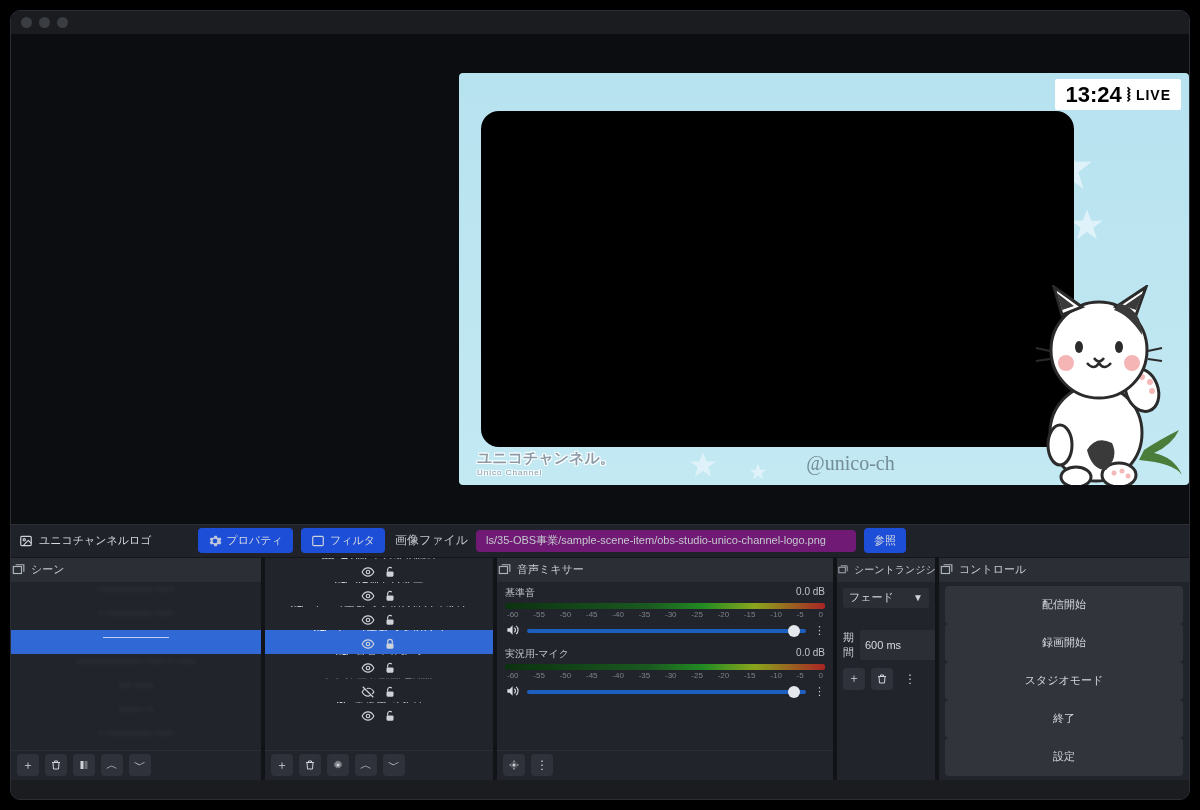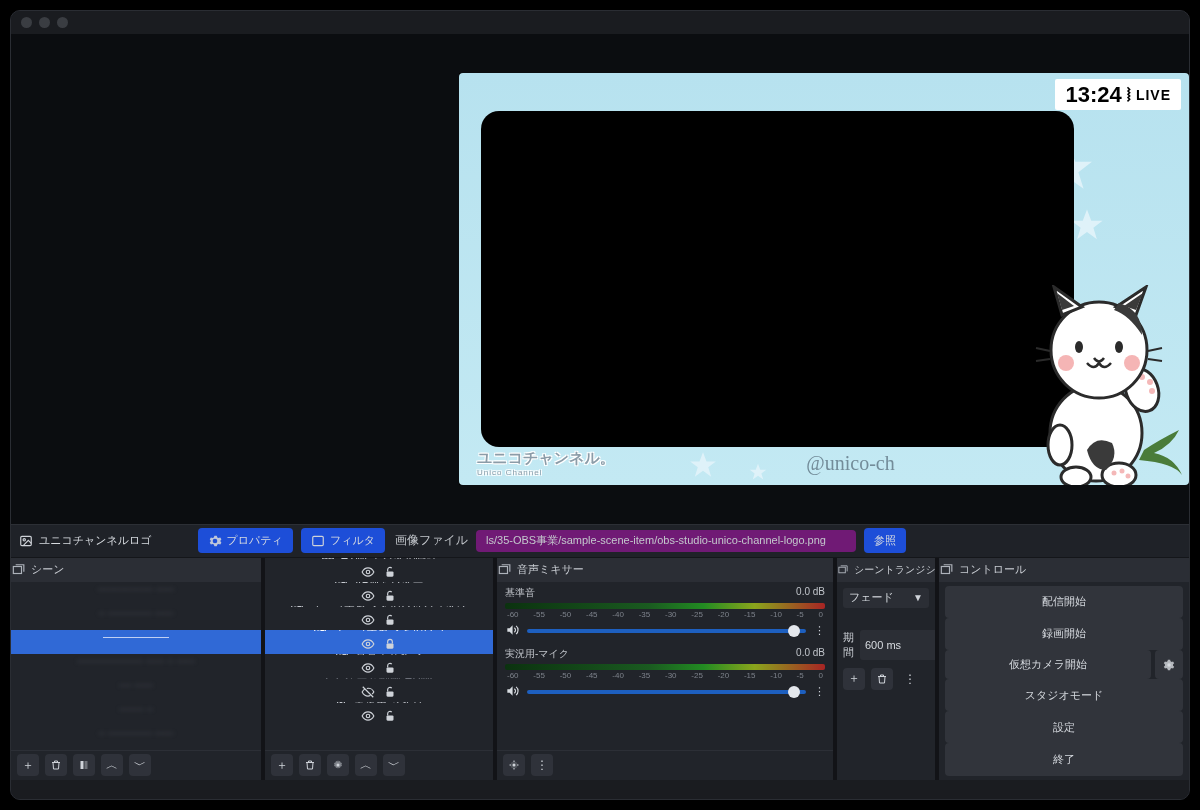--- a/index.html
+++ b/index.html
@@ -534,31 +534,22 @@
             <svg viewBox="0 0 24 24" fill="none" stroke="#aeb3bb" stroke-width="2">
               <rect x="4" y="6" width="14" height="12"></rect>
               <path d="M8 3h14v12"></path>
             </svg>
           </span>
         <span>コントロール</span>
       </div>
       <div class="dock-body ctrl-body">
         <button class="ctrl-btn">配信開始</button>
         <button class="ctrl-btn">録画開始</button>
-        <div class="ctrl-row">
-          <button class="ctrl-btn">仮想カメラ開始</button>
-          <button class="ctrl-btn small">
-              <svg width="14" height="14" viewBox="0 0 24 24" fill="#d7dbe0">
-                <circle cx="12" cy="12" r="3"></circle>
-                <path d="M19 12a7 7 0 01-.1 1.2l2 1.6-2 3.4-2.4-1a7 7 0 01-2 1.2L14 21h-4l-.5-2.6a7 7 0 01-2-1.2l-2.4 1-2-3.4 2-1.6A7 7 0 015 12a7 7 0 01.1-1.2l-2-1.6 2-3.4 2.4 1a7 7 0 012-1.2L10 3h4l.5 2.6a7 7 0 012 1.2l2.4-1 2 3.4-2 1.6A7 7 0 0119 12z" opacity=".8"></path>
-              </svg>
-            </button>
-        </div>
         <button class="ctrl-btn">スタジオモード</button>
+        <button class="ctrl-btn">終了</button>
         <button class="ctrl-btn">設定</button>
-        <button class="ctrl-btn">終了</button>
       </div>
     </div>
 
   </div>
 
   <div class="statusbar"></div>
 </div>
 
 </body></html>

